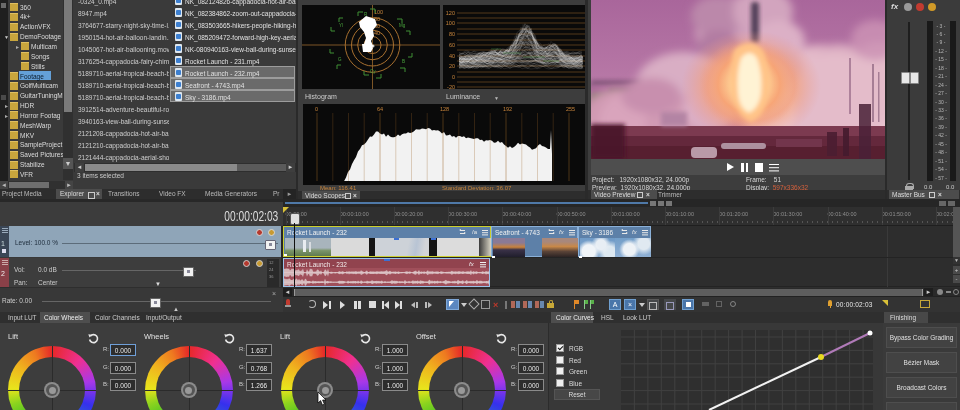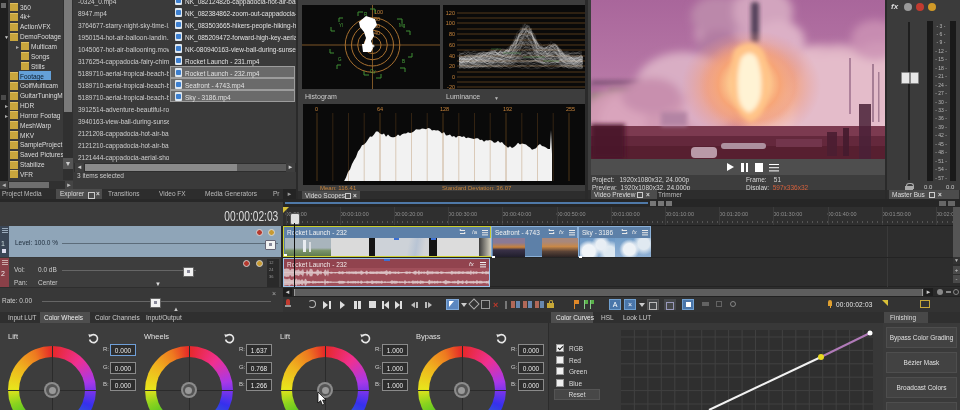--- a/index.html
+++ b/index.html
@@ -961,21 +961,21 @@
   <div class="ab" style="left:325px;top:34px;width:1px;height:88px;background:#2b2b2b;"></div>
   <div class="ab" style="left:317px;top:70px;width:16px;height:16px;border-radius:50%;background:#8c8c8c;"></div>
   <div class="ab" style="left:319px;top:72px;width:12px;height:12px;border-radius:50%;background:#555;"></div>
   <div class="ab" style="left:321.5px;top:74.5px;width:7px;height:7px;border-radius:50%;background:#999;"></div>
   <div class="ab" style="left:375px;top:34.0px;color:#ccc;font-size:6px;">R:</div>
   <div class="ab" style="left:382px;top:32.0px;width:26px;height:12px;background:#2d2d2d;border:1px solid #8a8a8a;box-sizing:border-box;color:#e8e8e8;font-size:6.5px;text-align:center;line-height:11px;">1.000</div>
   <div class="ab" style="left:375px;top:51.5px;color:#ccc;font-size:6px;">G:</div>
   <div class="ab" style="left:382px;top:49.5px;width:26px;height:12px;background:#2d2d2d;border:1px solid #8a8a8a;box-sizing:border-box;color:#e8e8e8;font-size:6.5px;text-align:center;line-height:11px;">1.000</div>
   <div class="ab" style="left:375px;top:69.0px;color:#ccc;font-size:6px;">B:</div>
   <div class="ab" style="left:382px;top:67.0px;width:26px;height:12px;background:#2d2d2d;border:1px solid #8a8a8a;box-sizing:border-box;color:#e8e8e8;font-size:6.5px;text-align:center;line-height:11px;">1.000</div>
-  <div class="ab" style="left:416px;top:20px;color:#e0e0e0;font-size:7.5px;">Bypass</div>
+  <div class="ab" style="left:416px;top:20px;color:#e0e0e0;font-size:7.5px;">Offset</div>
   <svg class="ab" style="left:496px;top:21px;" width="11" height="11" viewBox="0 0 11 11">
         <path d="M2.3 3.2 A4 4 0 1 1 1.6 6.5" fill="none" stroke="#e8e8e8" stroke-width="1.6"></path>
         <path d="M0.3 1.2 L3.8 1.8 L1.5 4.6 Z" fill="#e8e8e8"></path>
       </svg>
   <div class="ab" style="left:417.5px;top:34px;width:88px;height:88px;border-radius:50%;background:conic-gradient(#e62828 0deg,#f03090 42deg,#a838e8 78deg,#3530ee 112deg,#2a7ac0 150deg,#28a890 180deg,#28b828 212deg,#8cd41e 250deg,#e8e41c 272deg,#f0b41e 305deg,#ee7a20 335deg,#e62828 360deg);"></div>
   <div class="ab" style="left:428.5px;top:45px;width:66px;height:66px;border-radius:50%;background:#3d3d3d;"></div>
   <div class="ab" style="left:417.5px;top:78px;width:88px;height:1px;background:#2b2b2b;"></div>
   <div class="ab" style="left:461.5px;top:34px;width:1px;height:88px;background:#2b2b2b;"></div>
   <div class="ab" style="left:453.5px;top:70px;width:16px;height:16px;border-radius:50%;background:#8c8c8c;"></div>
   <div class="ab" style="left:455.5px;top:72px;width:12px;height:12px;border-radius:50%;background:#555;"></div>

